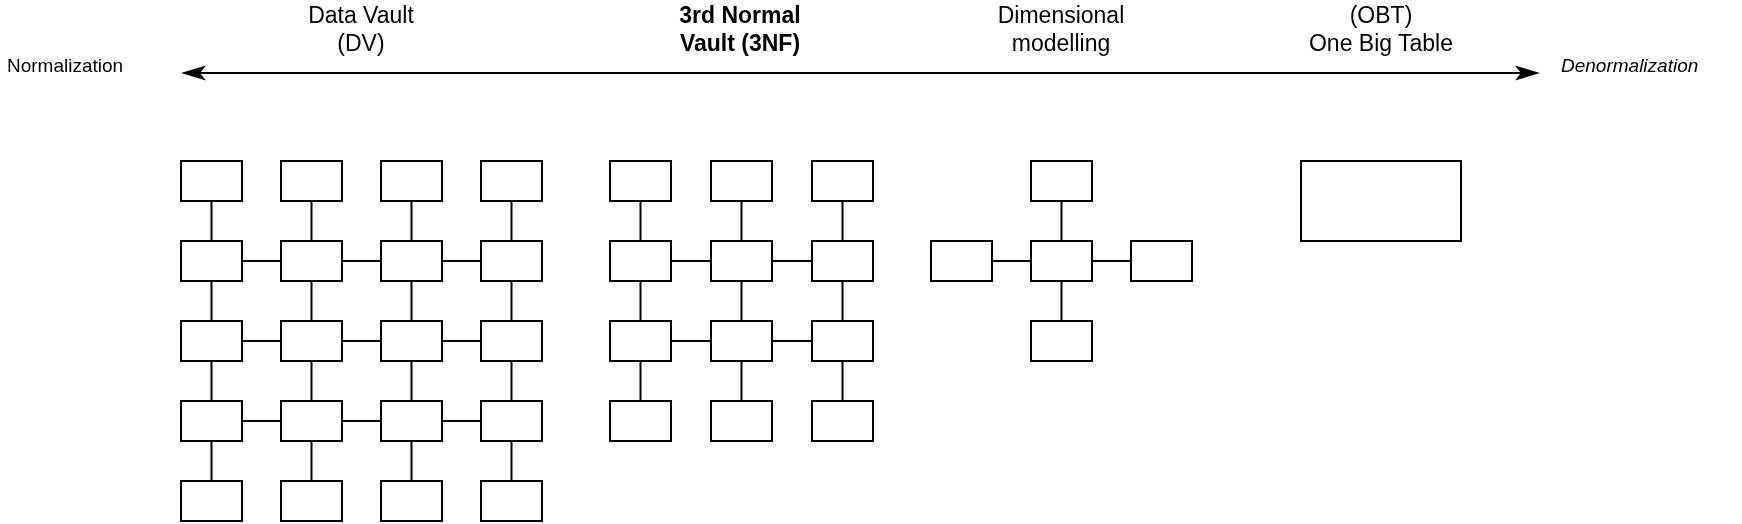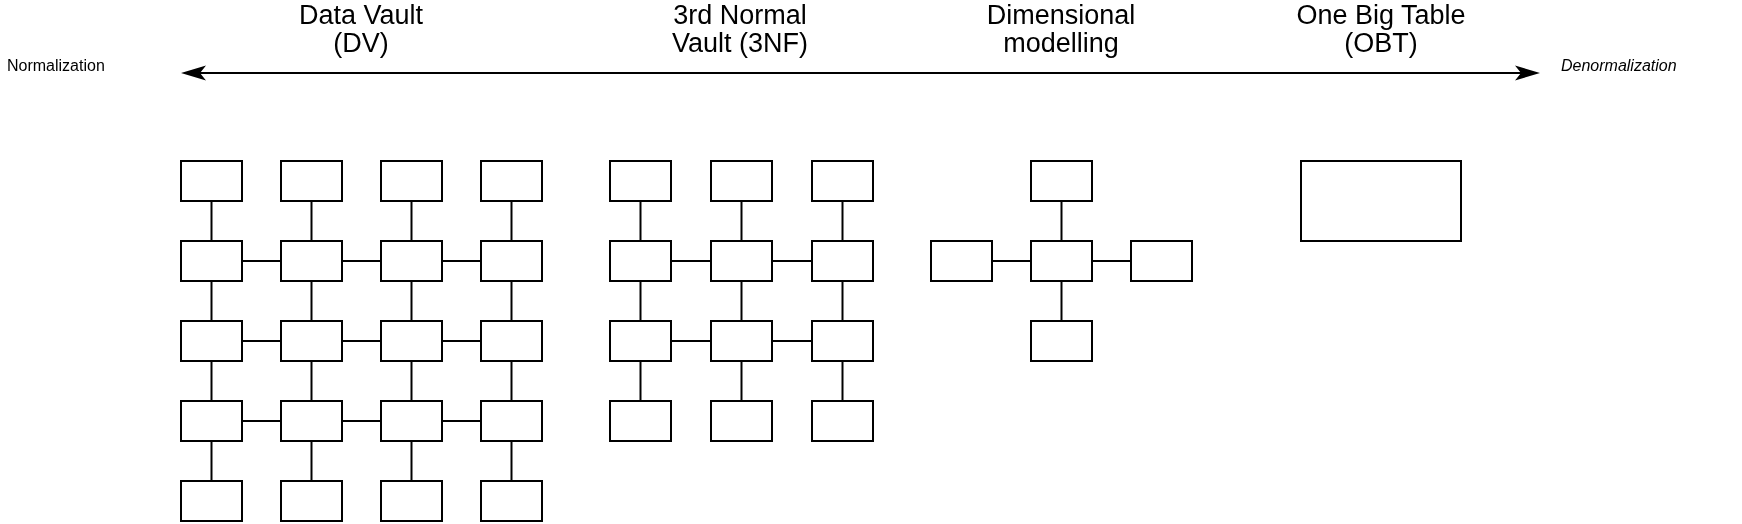--- a/index.html
+++ b/index.html
@@ -13,32 +13,32 @@
     overflow: hidden;
   }
   #diagram-svg {
     position: absolute;
     left: 0; top: 0;
     width: 1742px; height: 524px;
   }
   .side-label {
     position: absolute;
     top: 55px;
-    font-size: 16px;
+    font-size: 19px;
     line-height: 21px;
     white-space: nowrap;
   }
   .side-label.left  { left: 7px; }
   .side-label.right { left: 1561px; font-style: italic; }
   .approach-label {
     position: absolute;
     top: 1px;
     transform: translateX(-50%);
     text-align: center;
-    font-size: 27px;
+    font-size: 23px;
     line-height: 28px;
     white-space: nowrap;
   }
 </style>
 </head>
 <body>
 
 <div class="canvas">
 
   <svg id="diagram-svg" viewBox="0 0 1742 524">
@@ -139,28 +139,28 @@
 
   <div class="side-label left">Normalization</div>
 
   <div class="side-label right">Denormalization</div>
 
   <div class="approach-label" style="left: 361px;">
     <div>Data Vault</div>
     <div>(DV)</div>
   </div>
 
-  <div class="approach-label" style="left: 740px;">
+  <div class="approach-label" style="left: 740px; font-weight: bold;">
     <div>3rd Normal</div>
     <div>Vault (3NF)</div>
   </div>
 
   <div class="approach-label" style="left: 1061px; text-align: center;">
     <div>Dimensional</div>
     <div>modelling</div>
   </div>
 
   <div class="approach-label" style="left: 1381px;">
+    <div>(OBT)</div>
     <div>One Big Table</div>
-    <div>(OBT)</div>
   </div>
 
 </div>
 
 </body></html>

